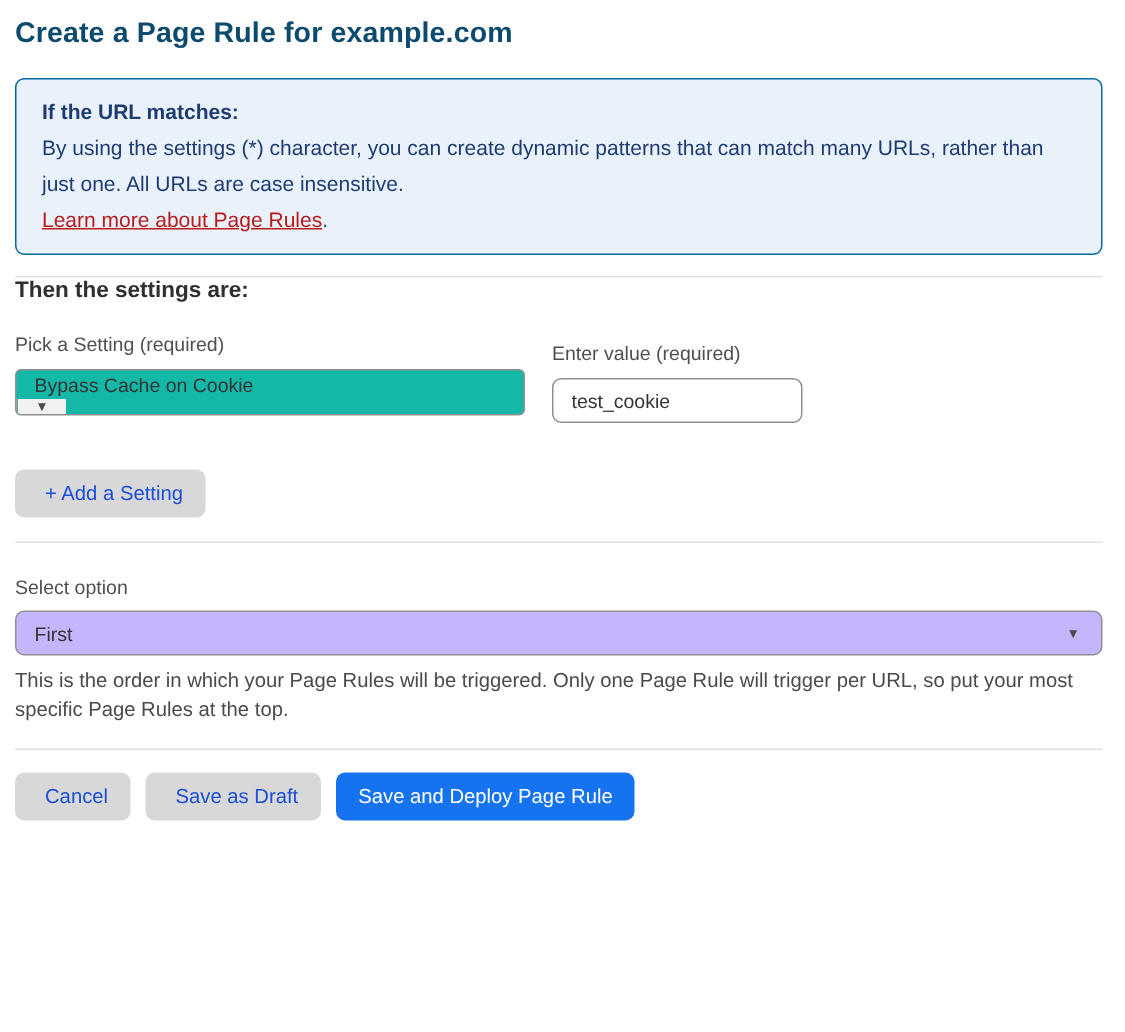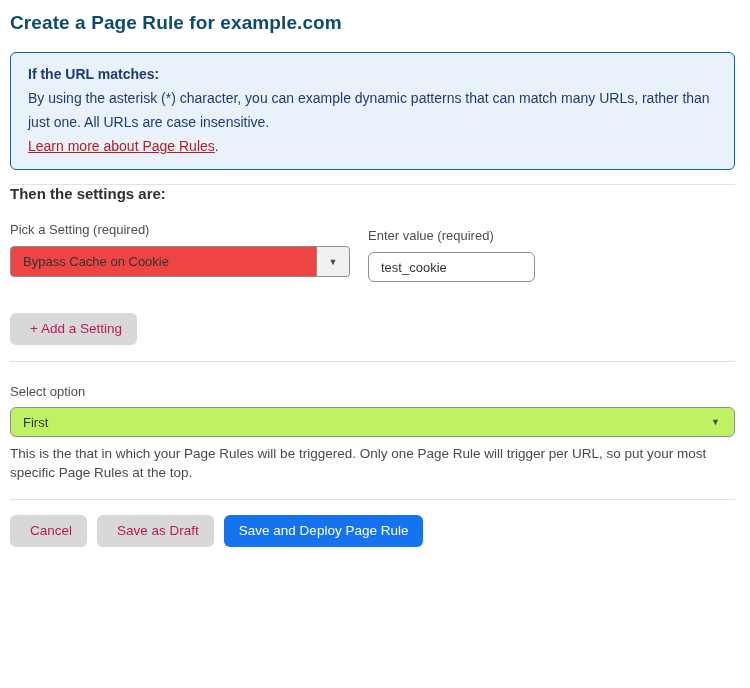--- a/index.html
+++ b/index.html
@@ -78,25 +78,26 @@
     align-items: flex-start;
   }
   .setting-col { width: 340px; }
   .value-col { margin-left: 18px; width: 167px; padding-top: 6px; }
   .setting-col .field-label, .value-col .field-label { display: block; }
   .select-box {
     margin-top: 9px;
     height: 31px;
     border: 1px solid #8f8f8f;
     border-radius: 4px;
-    background: #ef4444;
+    background: #14b8a6;
     display: flex;
     align-items: stretch;
     overflow: hidden;
     cursor: pointer;
+    flex-direction: column;
   }
   .select-box .select-value {
     flex: 1;
     display: flex;
     align-items: center;
     padding: 0 12px;
     font-size: 13px;
     color: #333333;
     white-space: nowrap;
   }
@@ -117,37 +118,37 @@
     border-radius: 6px;
     font-family: "Liberation Sans", sans-serif;
     font-size: 13.5px;
     cursor: pointer;
     padding: 0 15px;
     height: 32px;
     line-height: 32px;
   }
   .btn-gray {
     background: #d8d8d8;
-    color: #be185d;
+    color: #1d4ed8;
     padding-left: 20px;
   }
   .btn-blue {
     background: #1573f0;
     color: #ffffff;
   }
   .add-setting-btn { margin-top: 31px; }
   .hr-after-settings { margin-top: 16px; }
   .order-heading { margin-top: 16px; }
   .order-select-label { margin-top: 22px; display: block; }
   .order-select {
     margin-top: 8px;
     height: 30px;
     border: 1px solid #8f8f8f;
     border-radius: 6px;
-    background: #bef264;
+    background: #c4b5fd;
     display: flex;
     align-items: center;
     justify-content: space-between;
     padding: 0 14px 0 12px;
     font-size: 13px;
     color: #333333;
     cursor: pointer;
   }
   .order-select .select-arrow-plain {
     font-size: 9px;
@@ -171,21 +172,21 @@
 </style>
 </head>
 <body>
 
 <div class="page">
 
   <h1 class="page-title">Create a Page Rule for example.com</h1>
 
   <div class="info-box">
     <div class="info-heading">If the URL matches:</div>
-    <div class="info-body">By using the asterisk (*) character, you can example dynamic patterns that can match many URLs, rather than just one. All URLs are case insensitive.</div>
+    <div class="info-body">By using the settings (*) character, you can create dynamic patterns that can match many URLs, rather than just one. All URLs are case insensitive.</div>
     <div><a class="info-link">Learn more about Page Rules</a><span>.</span></div>
   </div>
 
 
   <hr class="divider" style="margin-top:14px;">
 
   <h2 class="section-heading" style="">Then the settings are:</h2>
 
   <div class="settings-row">
     <div class="setting-col">
@@ -204,21 +205,21 @@
   <button class="btn btn-gray add-setting-btn">+ Add a Setting</button>
 
   <hr class="divider hr-after-settings">
 
 
   <label class="field-label order-select-label">Select option</label>
   <div class="order-select">
     <span>First</span>
     <span class="select-arrow-plain">▼</span>
   </div>
-  <div class="order-helper">This is the that in which your Page Rules will be triggered. Only one Page Rule will trigger per URL, so put your most specific Page Rules at the top.</div>
+  <div class="order-helper">This is the order in which your Page Rules will be triggered. Only one Page Rule will trigger per URL, so put your most specific Page Rules at the top.</div>
 
   <hr class="divider hr-footer">
 
   <div class="footer-actions">
     <button class="btn btn-gray">Cancel</button>
     <button class="btn btn-gray">Save as Draft</button>
     <button class="btn btn-blue">Save and Deploy Page Rule</button>
   </div>
 
 </div>

